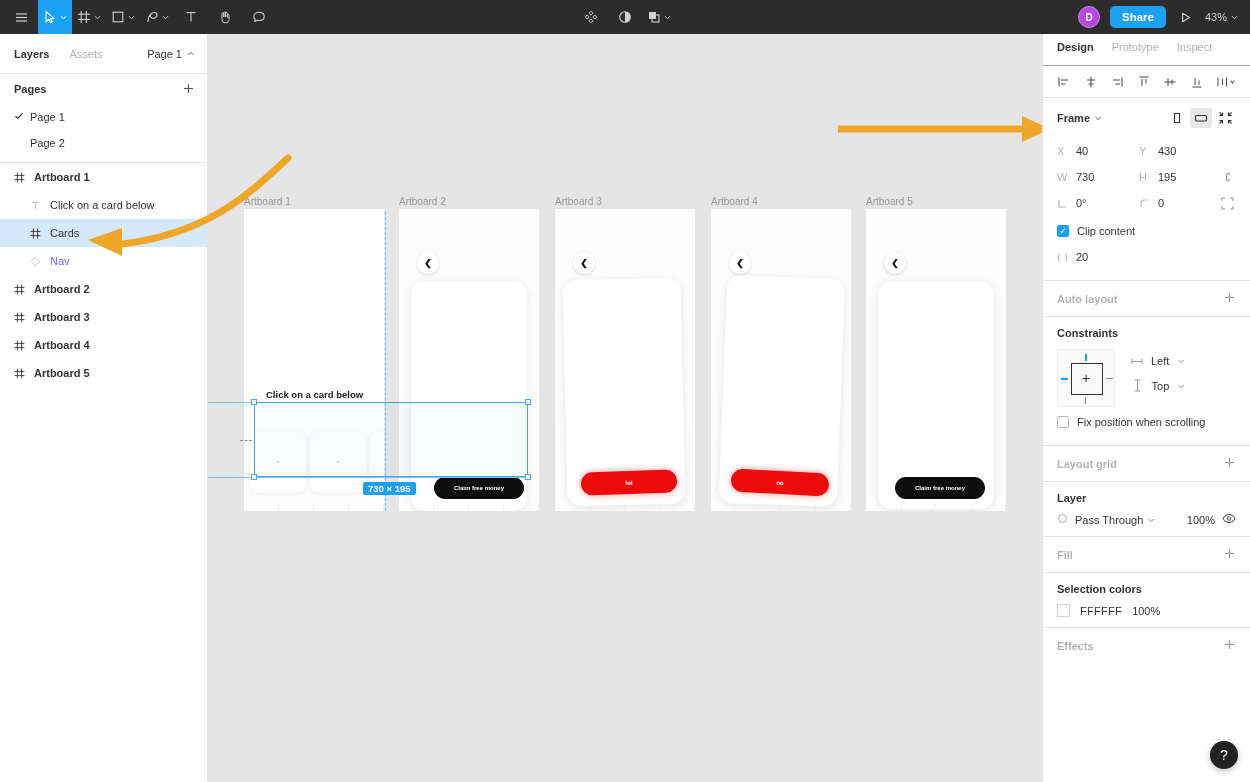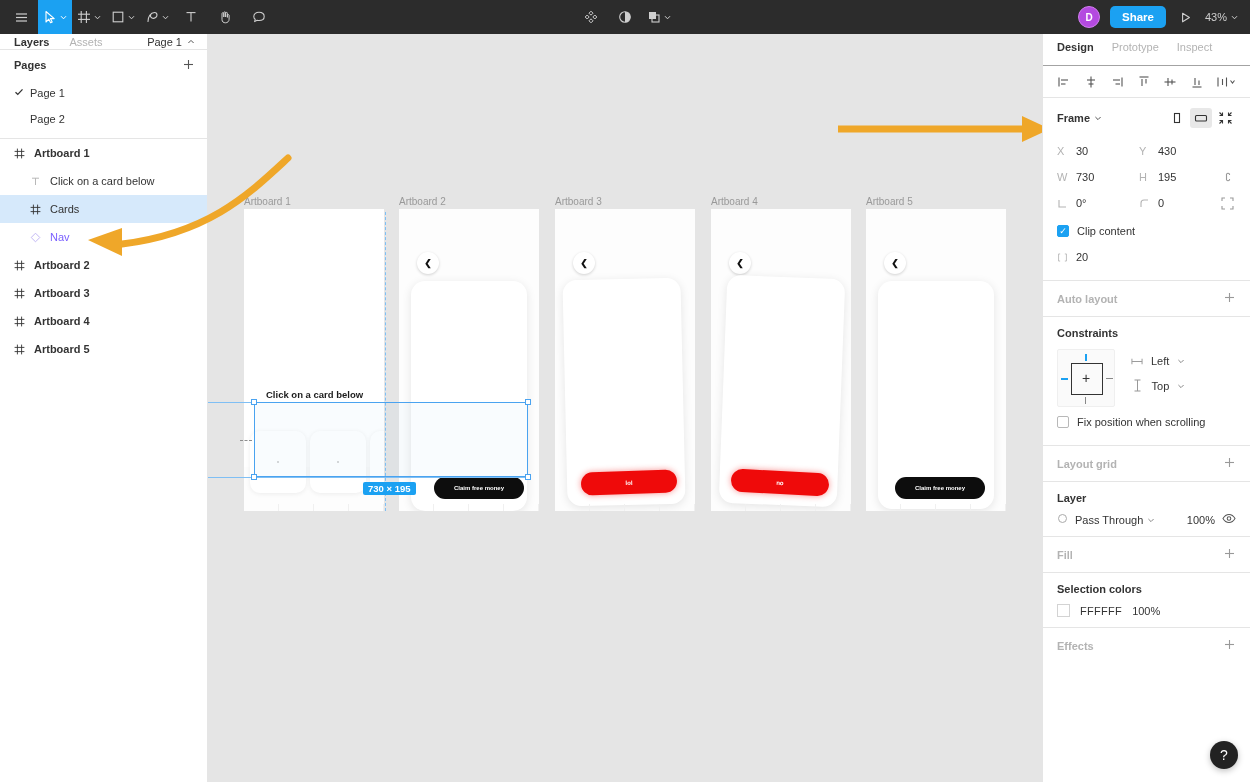--- a/index.html
+++ b/index.html
@@ -50,21 +50,21 @@
     color: #cfcfcf; font-size: 11px; display: flex; align-items: center;
     gap: 4px; padding-right: 4px;
   }
 
   
   .left-panel {
     position: absolute; top: 34px; left: 0; width: 208px; height: 748px;
     background: #fff; border-right: 1px solid #e5e5e5;
   }
   .lp-tabs {
-    height: 16px; display: flex; align-items: center; padding: 0 14px;
+    height: 40px; display: flex; align-items: center; padding: 0 14px;
     border-bottom: 1px solid #e5e5e5; position: relative;
   }
   .lp-tab { font-size: 11px; font-weight: bold; color: #333; margin-right: 20px; }
   .lp-tab.inactive { color: #b3b3b3; font-weight: normal; }
   .lp-page-sel {
     position: absolute; right: 12px; display: flex; align-items: center;
     gap: 5px; font-size: 11px; color: #333;
   }
   .section-head {
     height: 30px; display: flex; align-items: center; padding: 0 14px;
@@ -725,21 +725,21 @@
                 </g>
               </svg>
           </span>
         </span>
       </div>
 
       <div class="prop-grid">
         <div class="prop-row">
           <span class="prop-cell">
             <span class="prop-key">X</span>
-            <span class="prop-val">30</span>
+            <span class="prop-val">40</span>
           </span>
           <span class="prop-cell">
             <span class="prop-key">Y</span>
             <span class="prop-val">430</span>
           </span>
         </div>
         <div class="prop-row">
           <span class="prop-cell">
             <span class="prop-key">W</span>
             <span class="prop-val">730</span>

